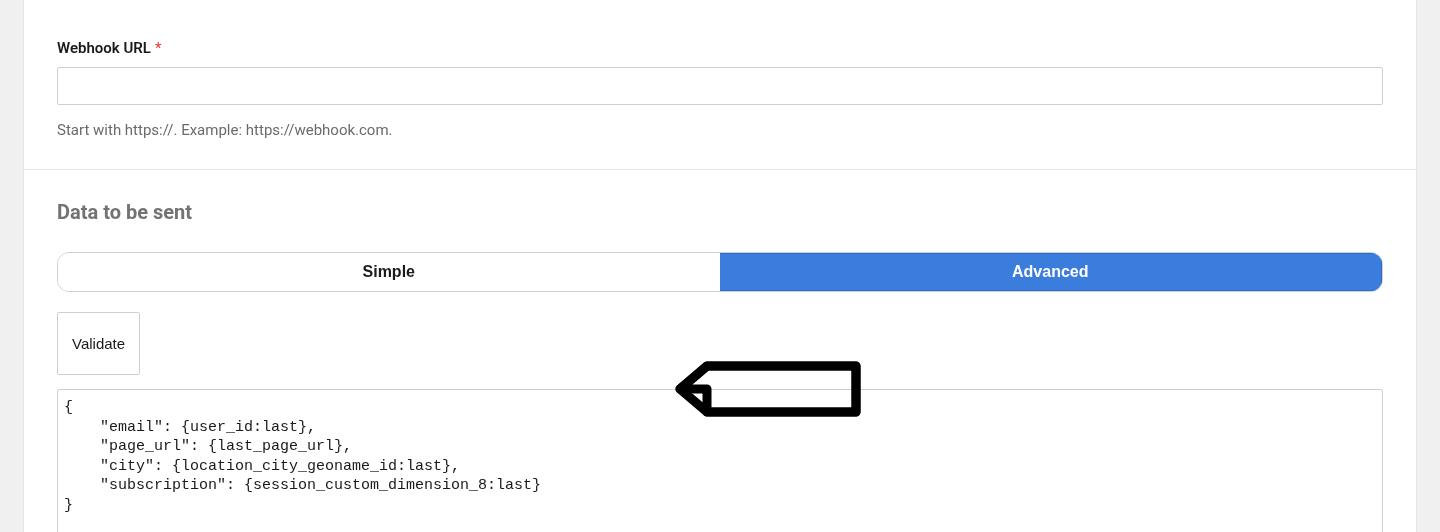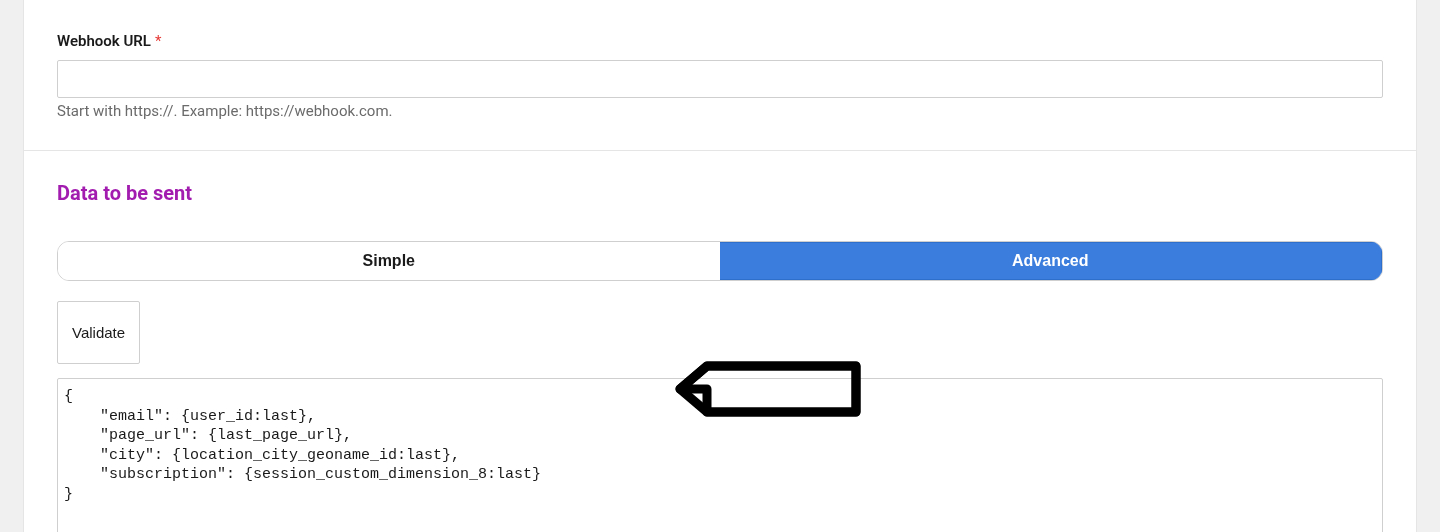--- a/index.html
+++ b/index.html
@@ -16,21 +16,21 @@
     }
     .page-container {
       background: #fff;
       margin: 0 23px;
       height: 532px;
       border-left: 1px solid #e5e5e5;
       border-right: 1px solid #e5e5e5;
       position: relative;
     }
     .section-top {
-      padding: 4px 33px 30px 33px;
+      padding: 11px 33px 30px 33px;
     }
     .field-label {
       font-size: 15px;
       font-weight: 600;
       color: #1a1a1a;
       margin-top: 28px;
       display: flex;
       align-items: center;
     }
     .required-asterisk {
@@ -45,34 +45,34 @@
       border-radius: 2px;
       margin-top: 10px;
       padding: 0 10px;
       font-size: 15px;
       outline: none;
       background: #fff;
     }
     .helper-text {
       font-size: 15px;
       color: #6b6b6b;
-      margin-top: 4px;
+      margin-top: 16px;
     }
     .divider {
       border: none;
       border-top: 1px solid #e5e5e5;
     }
     .section-bottom {
       padding: 30px 33px 0 33px;
     }
     .section-heading {
       font-size: 20px;
       font-weight: 700;
-      color: #a21caf;
-      margin-bottom: 36px;
+      color: #737373;
+      margin-bottom: 28px;
     }
     .tab-group {
       display: flex;
       width: 100%;
       border: 1px solid #cfcfcf;
       border-radius: 12px;
       overflow: hidden;
       margin-bottom: 20px;
     }
     .tab {

